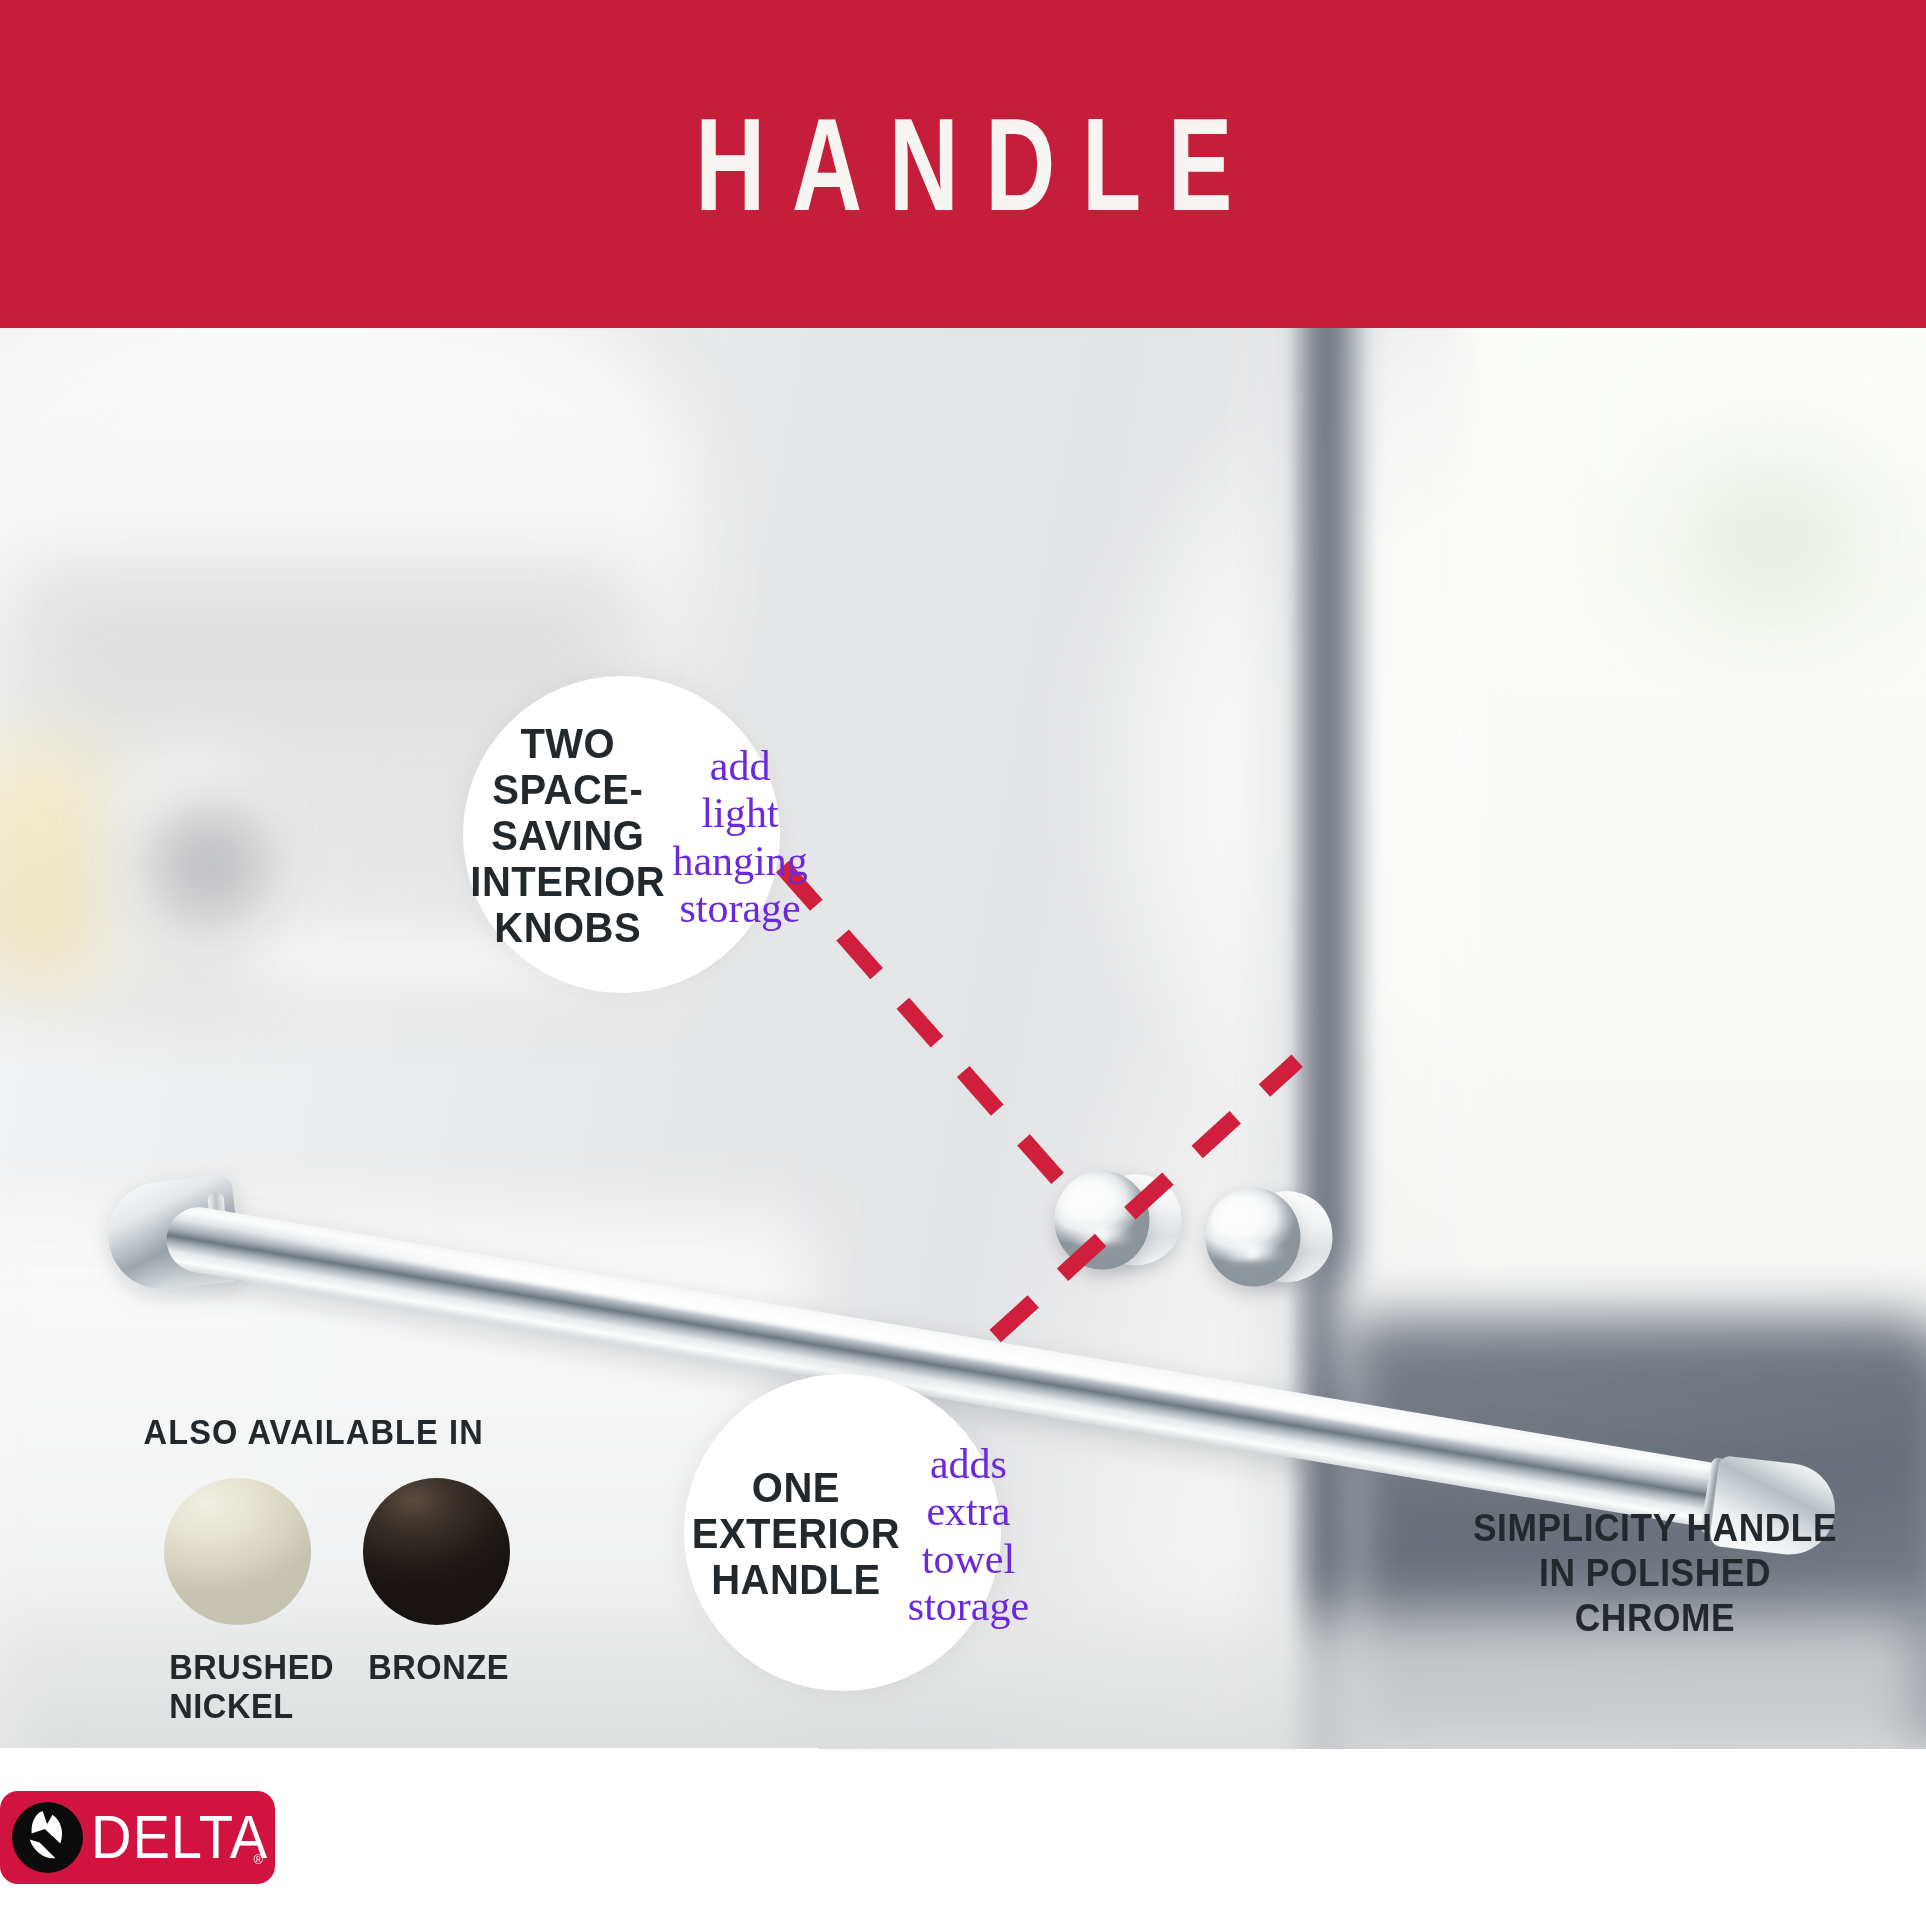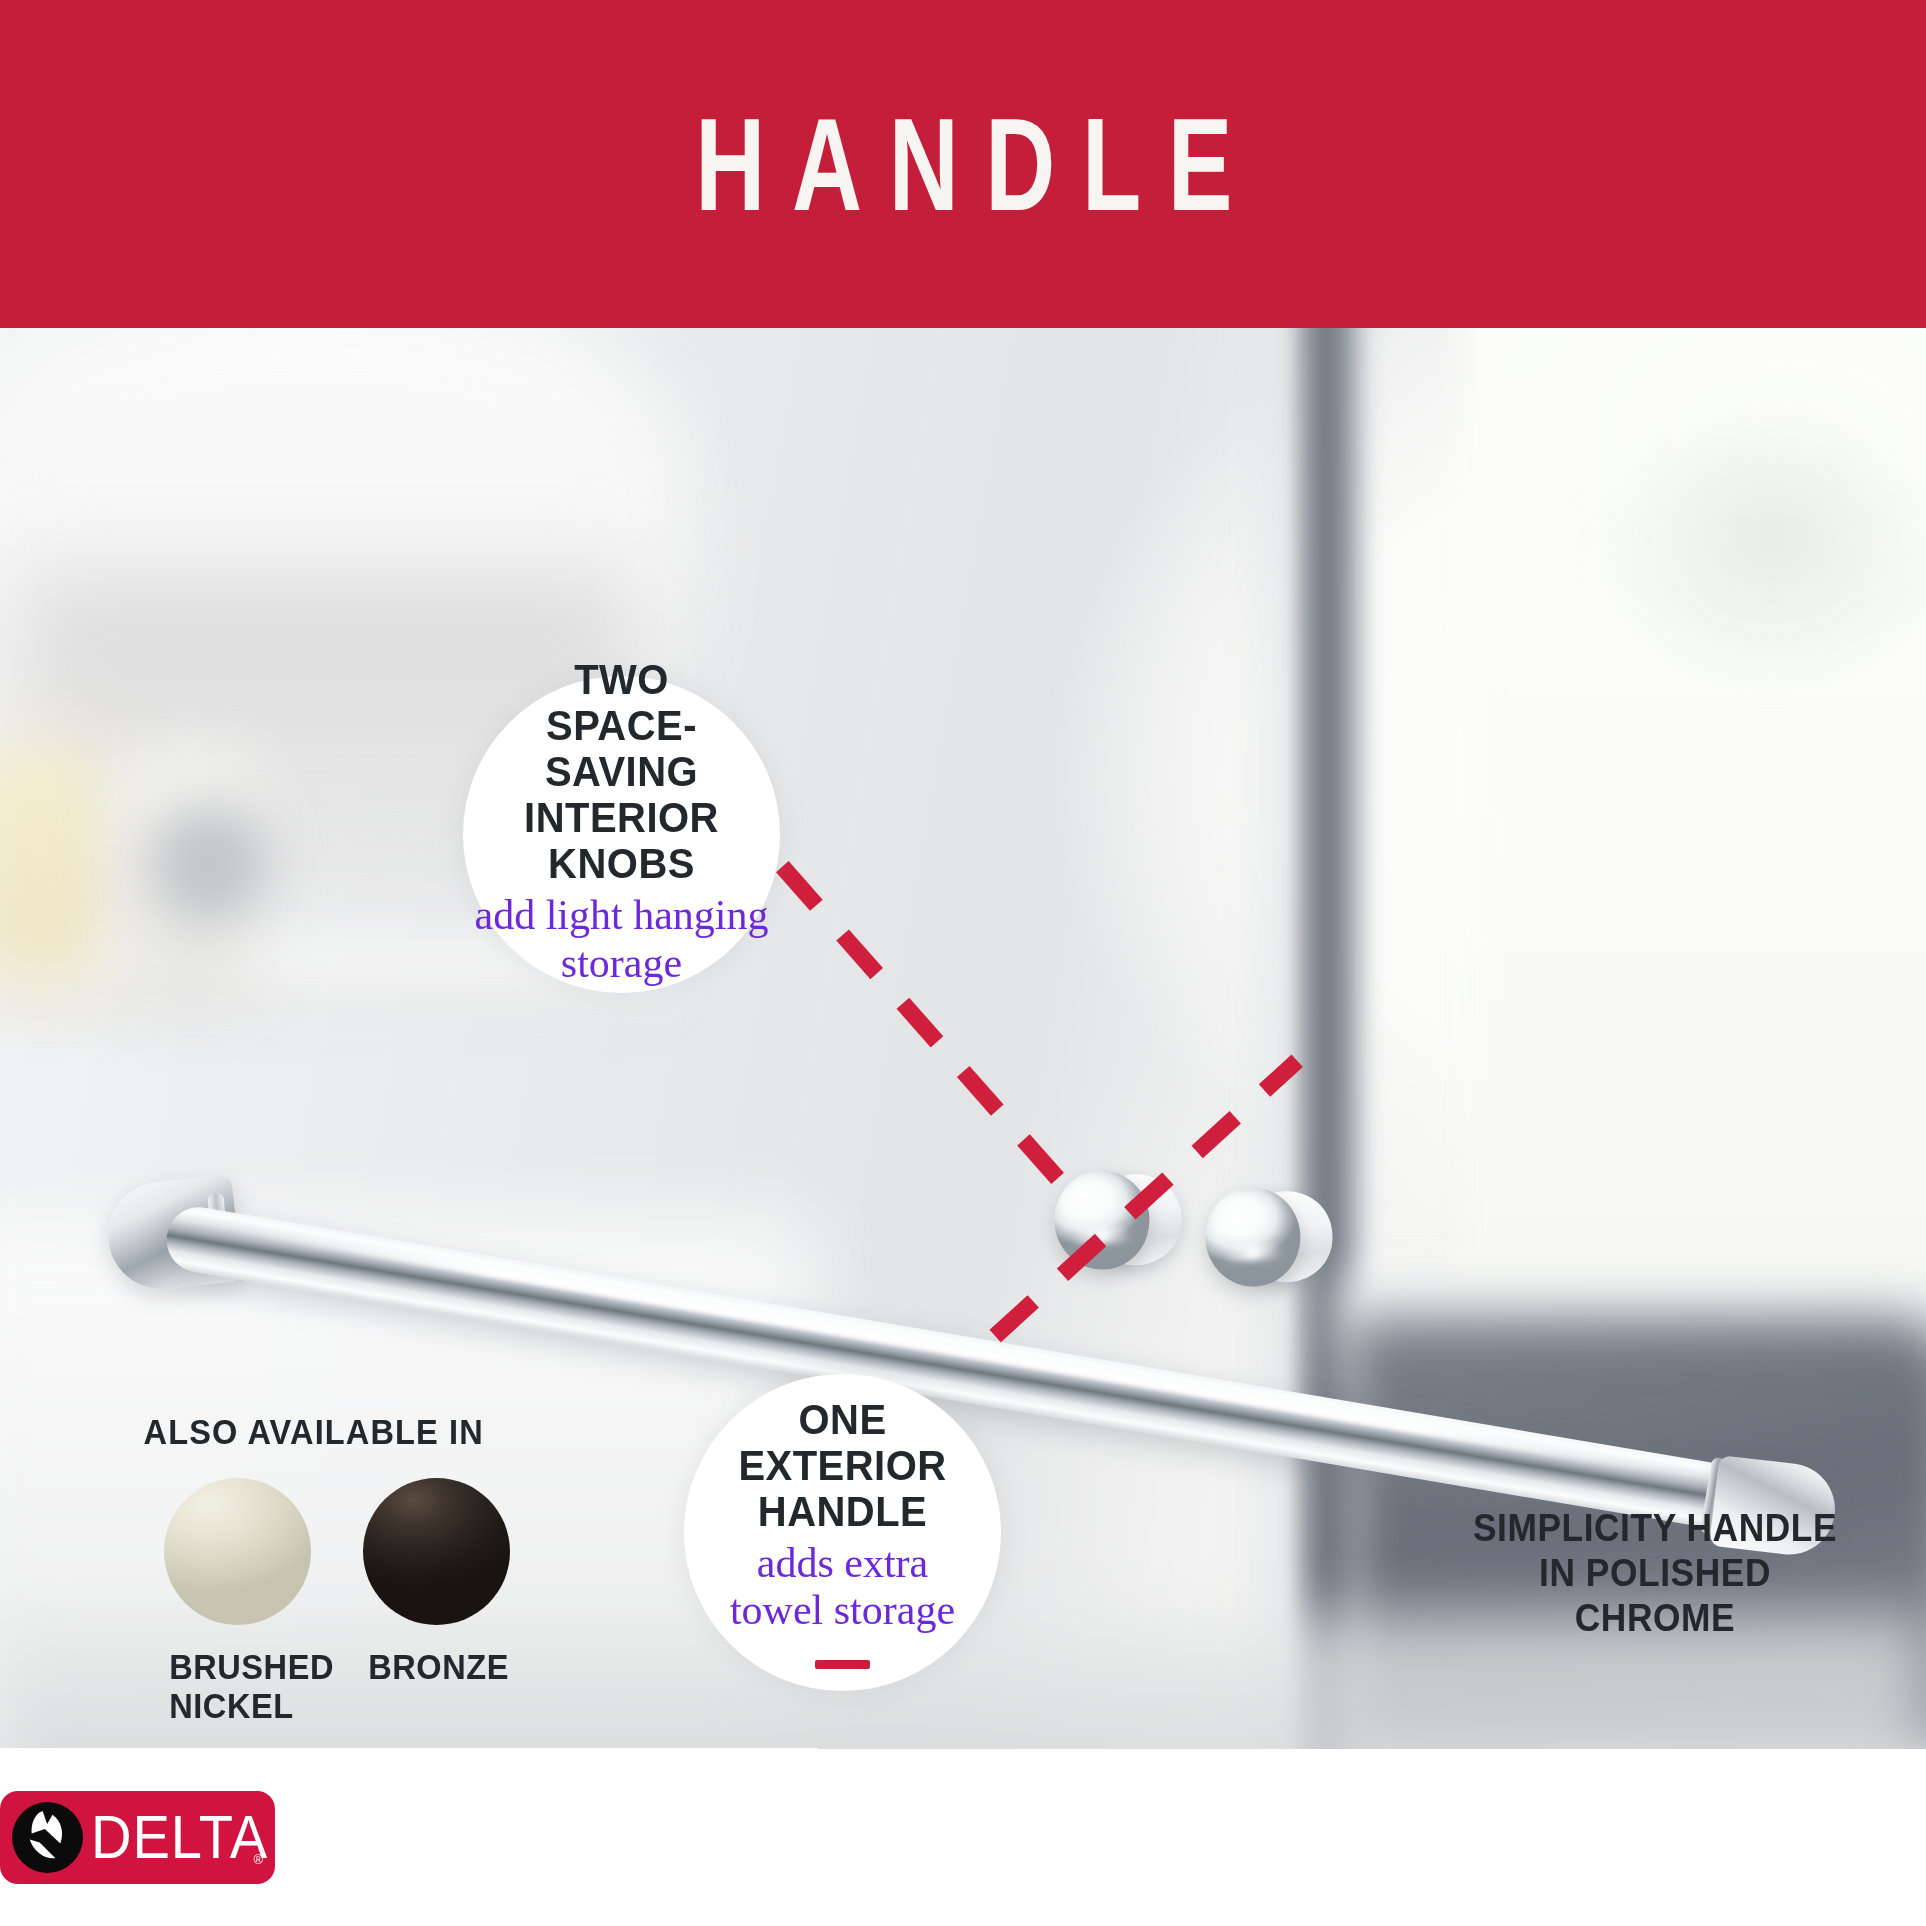--- a/index.html
+++ b/index.html
@@ -207,21 +207,21 @@
   }
   #knob-1{left:1051px;top:846px;transform:rotate(-4deg);}
   #knob-2{left:1202px;top:863px;transform:rotate(-4deg);}
 
   
   .leader{position:absolute;left:0;top:0;width:1927px;height:1421px;pointer-events:none;}
 
   
   .callout{
     position:absolute;border-radius:50%;background:#FFFFFF;
-    display:flex;flex-direction:column;align-items:center;justify-content:center;
+    display:flex;flex-direction:row;align-items:center;justify-content:flex-start;
     text-align:center;
     box-shadow:0 0 26px rgba(150,155,160,.18);
   }
   .callout .hl1{
     font-family:"Liberation Sans Narrow","Liberation Sans",sans-serif;
     font-weight:bold;color:#22282B;
     letter-spacing:0.5px;line-height:1.07;
     transform:scaleX(0.93);
   }
   .callout .sub{

